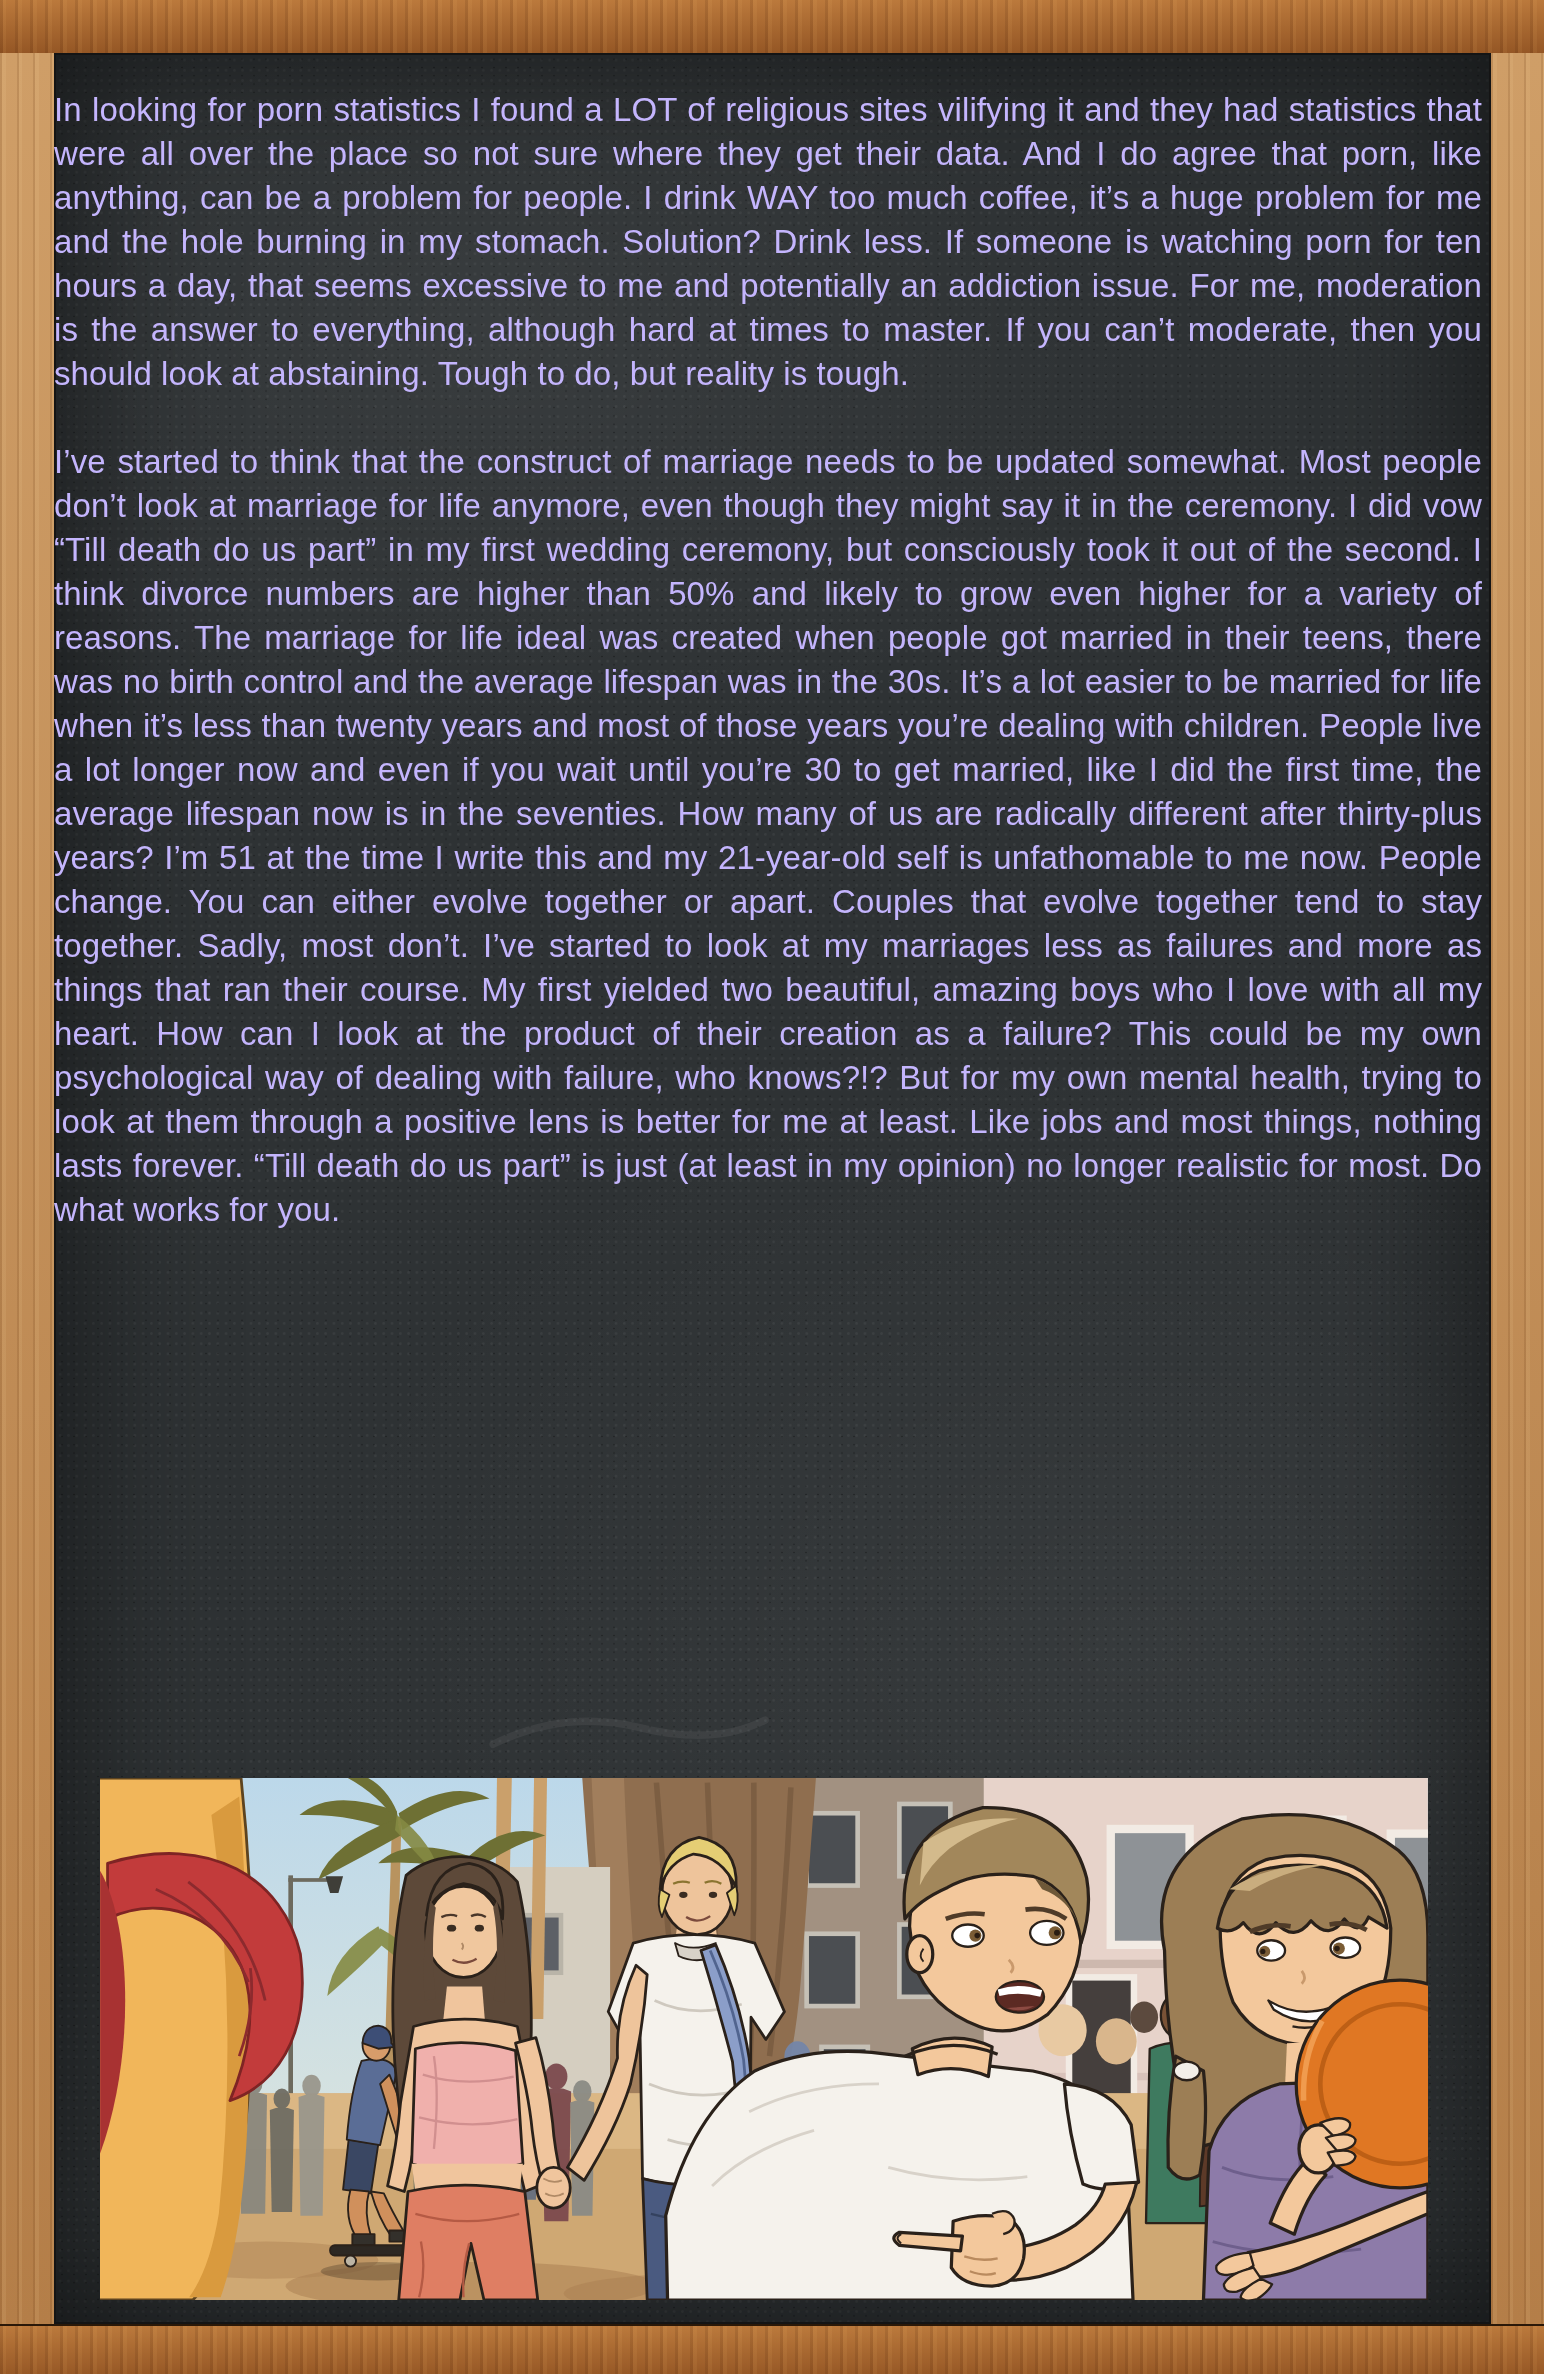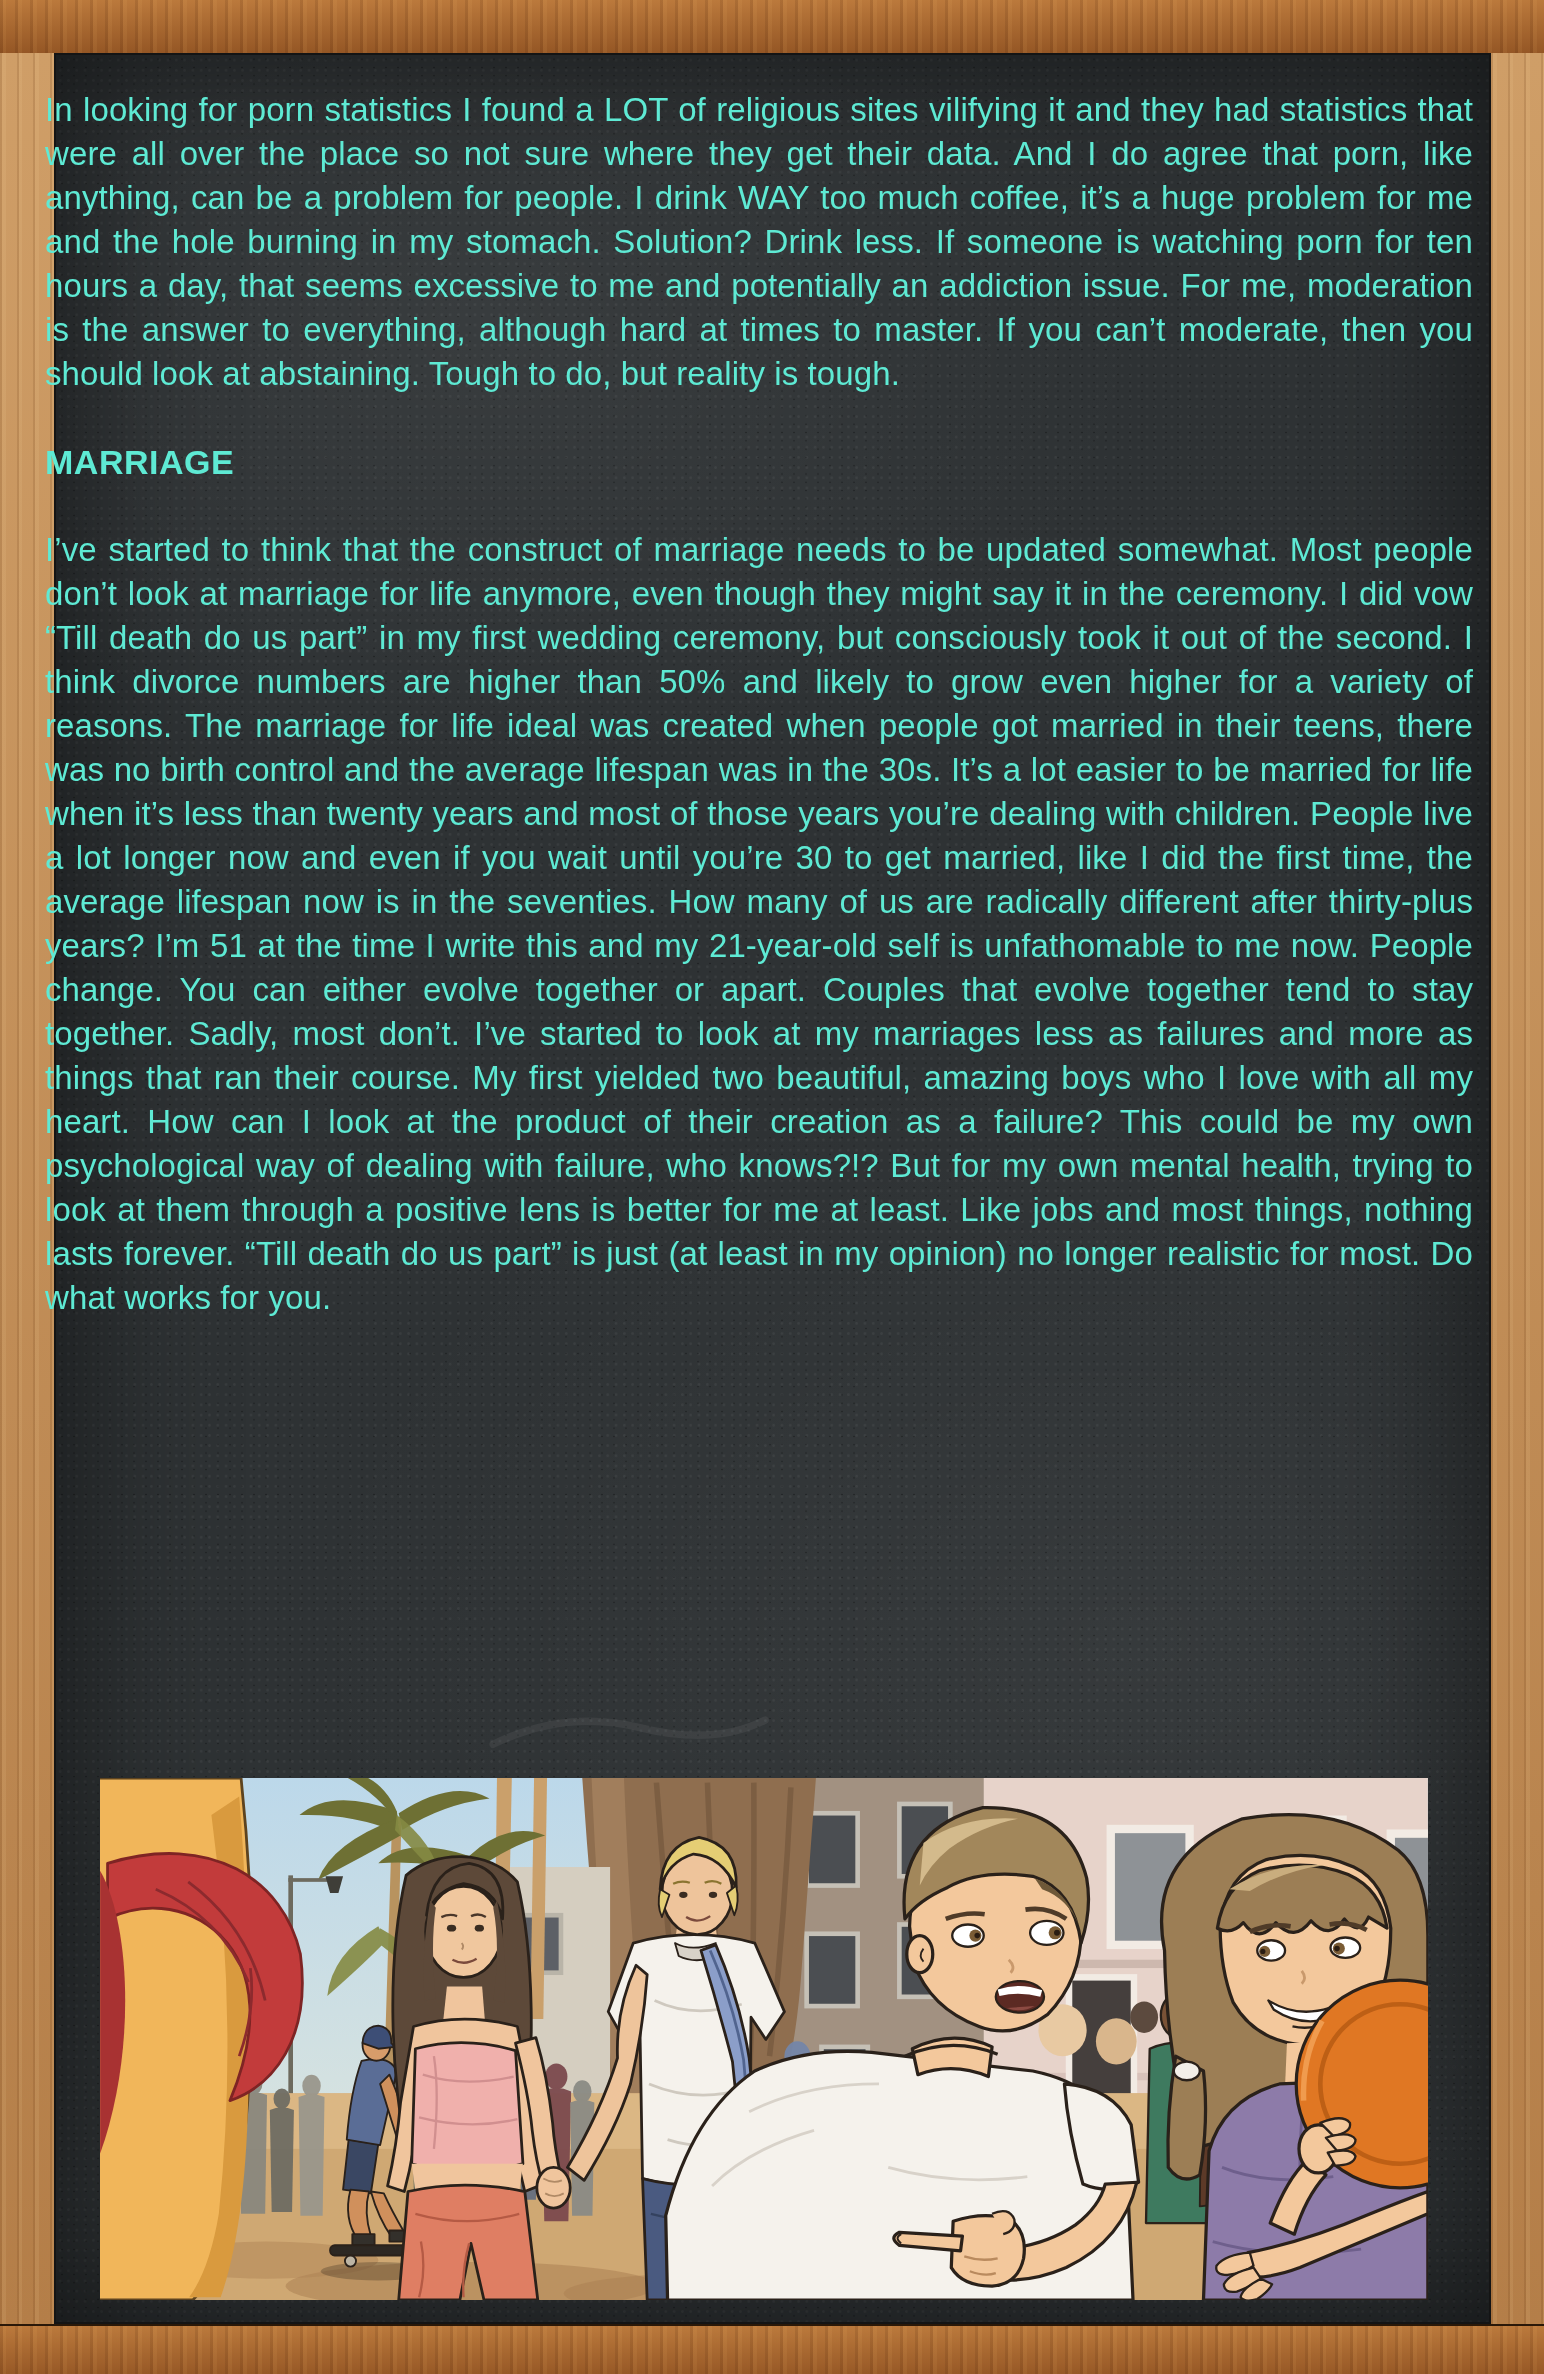--- a/index.html
+++ b/index.html
@@ -22,21 +22,21 @@
     background-color:#2e3234;
     background-image:
       radial-gradient(rgba(255,255,255,0.05) 0.9px, transparent 1.5px),
       radial-gradient(rgba(0,0,0,0.28) 0.9px, transparent 1.5px),
       radial-gradient(1113px 742px at 30% 12%, rgba(255,255,255,0.05), transparent 60%),
       radial-gradient(1299px 928px at 75% 70%, rgba(255,255,255,0.04), transparent 65%);
     background-size:8.3px 10.2px,12px 8.3px,auto,auto;
     box-shadow:inset 0 0 158px rgba(0,0,0,0.6);
     border:2.8px solid #141414;}
   
-  .article{position:absolute;left:45px;top:88px;width:1428px;color:#5eead4;
+  .article{position:absolute;left:54px;top:88px;width:1428px;color:#c4b5fd;
     font-size:33px;line-height:44px;text-align:justify;letter-spacing:0.1px;}
   .article p{margin:0 0 44px 0;}
   .article .link{font-weight:bold;font-style:italic;overflow-wrap:anywhere;}
   .article h2{margin:0 0 44px 0;font-size:34px;line-height:44px;font-weight:bold;letter-spacing:0.5px;text-align:left;}
   .smudge{position:absolute;left:482px;top:1696px;}
   
   .panel{position:absolute;left:100px;top:1778px;width:1328px;height:522px;}
   .panel svg{display:block;}
 </style>
 </head>
@@ -45,21 +45,20 @@
 <div class="page">
   <div class="wood-h wood-top"></div>
   <div class="wood-v wood-left"></div>
   <div class="wood-v wood-right"></div>
   <div class="wood-h wood-bottom"></div>
 
   <div class="board"></div>
 
   <div class="article">
     <p>In looking for porn statistics I found a LOT of religious sites vilifying it and they had statistics that were all over the place so not sure where they get their data. And I do agree that porn, like anything, can be a problem for people. I drink WAY too much coffee, it’s a huge problem for me and the hole burning in my stomach. Solution? Drink less. If someone is watching porn for ten hours a day, that seems excessive to me and potentially an addiction issue. For me, moderation is the answer to everything, although hard at times to master. If you can’t moderate, then you should look at abstaining. Tough to do, but reality is tough.</p>
-    <h2>MARRIAGE</h2>
     <p>I’ve started to think that the construct of marriage needs to be updated somewhat. Most people don’t look at marriage for life anymore, even though they might say it in the ceremony. I did vow “Till death do us part” in my first wedding ceremony, but consciously took it out of the second. I think divorce numbers are higher than 50% and likely to grow even higher for a variety of reasons. The marriage for life ideal was created when people got married in their teens, there was no birth control and the average lifespan was in the 30s. It’s a lot easier to be married for life when it’s less than twenty years and most of those years you’re dealing with children. People live a lot longer now and even if you wait until you’re 30 to get married, like I did the first time, the average lifespan now is in the seventies. How many of us are radically different after thirty-plus years? I’m 51 at the time I write this and my 21-year-old self is unfathomable to me now. People change. You can either evolve together or apart. Couples that evolve together tend to stay together. Sadly, most don’t. I’ve started to look at my marriages less as failures and more as things that ran their course. My first yielded two beautiful, amazing boys who I love with all my heart. How can I look at the product of their creation as a failure? This could be my own psychological way of dealing with failure, who knows?!? But for my own mental health, trying to look at them through a positive lens is better for me at least. Like jobs and most things, nothing lasts forever. “Till death do us part” is just (at least in my opinion) no longer realistic for most. Do what works for you.</p>
   </div>
 
   <svg class="smudge" width="297" height="65" viewBox="0 0 320 70">
     <path d="M12,52 Q90,14 170,34 T305,26" fill="none" stroke="rgba(255,255,255,0.06)" stroke-width="8" stroke-linecap="round"></path>
   </svg>
 
   <div class="panel">
   <svg width="1328" height="522" viewBox="0 0 1432 563">
 

